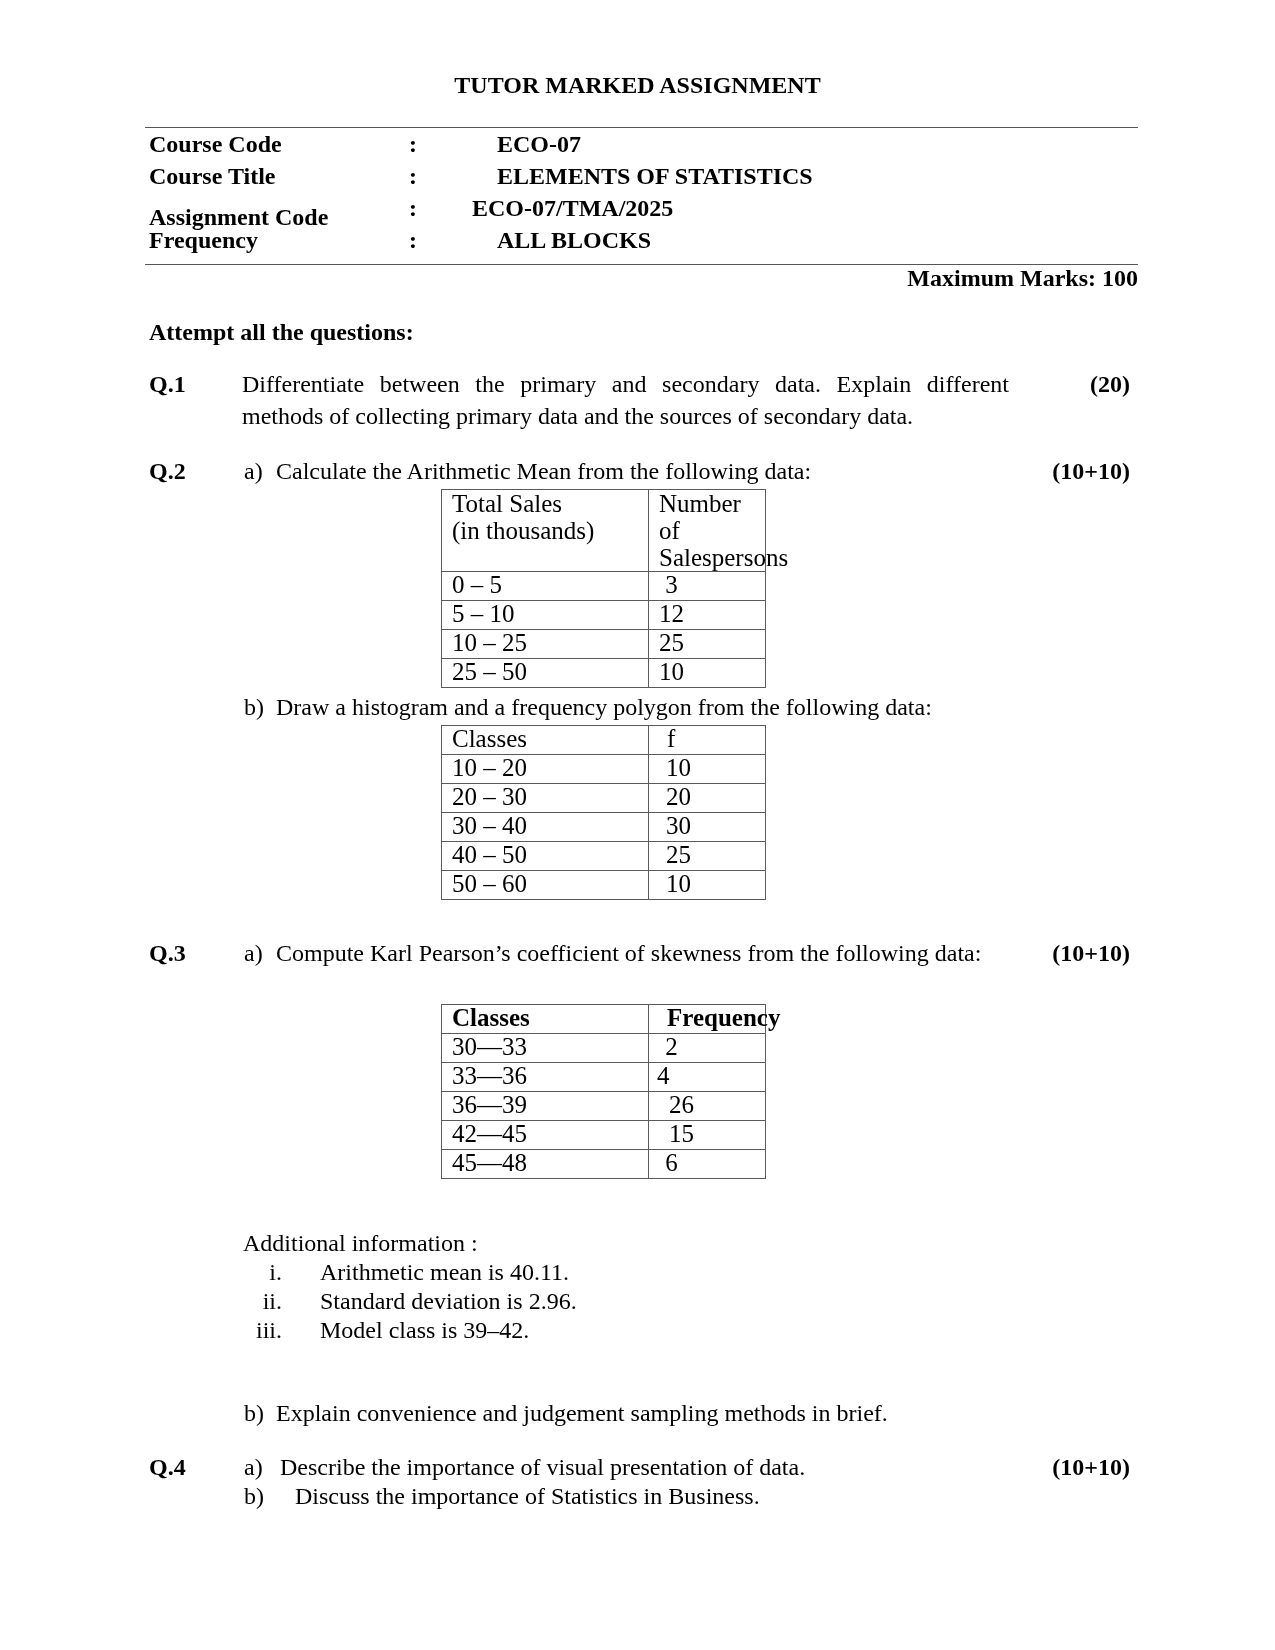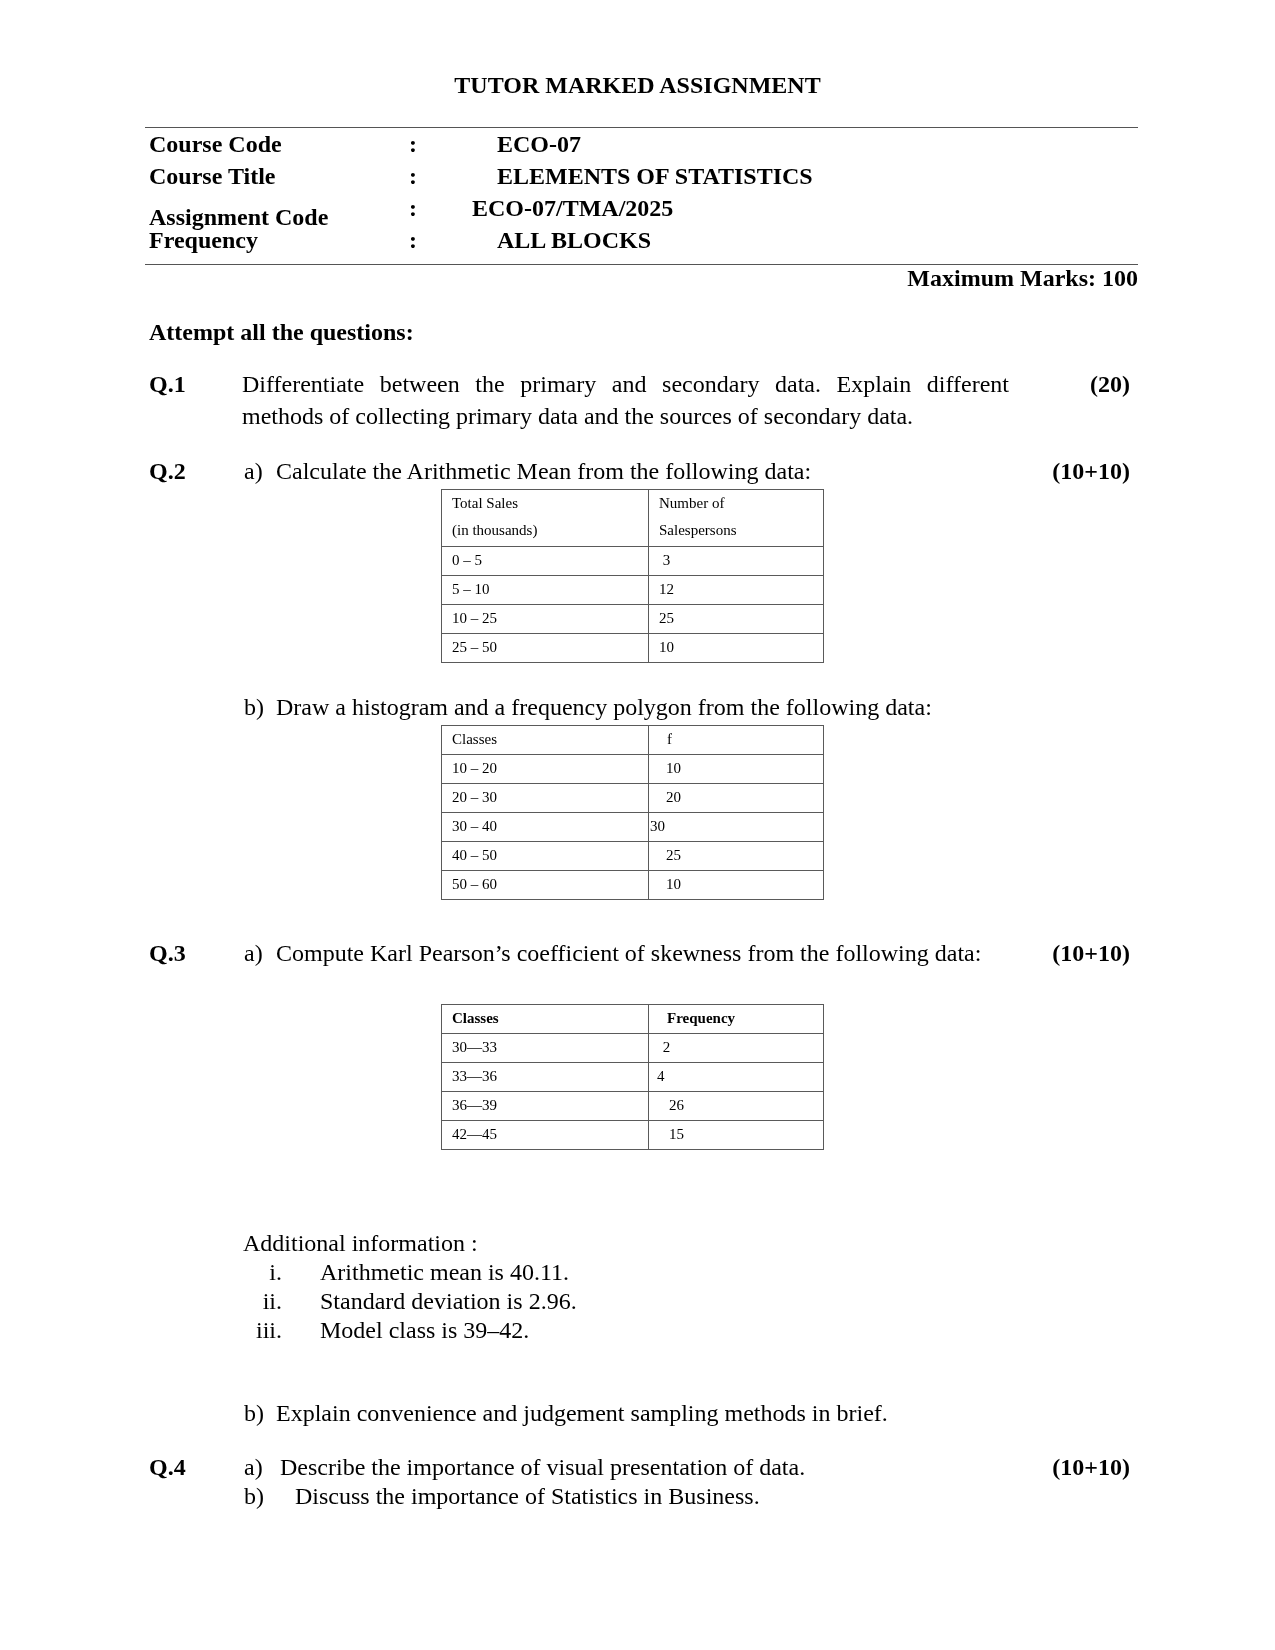--- a/index.html
+++ b/index.html
@@ -2,22 +2,22 @@
 <html><head>
 <meta charset="utf-8">
 <style>
   html, body { margin:0; padding:0; background:#ffffff; }
   body { width:1275px; height:1650px; position:relative; overflow:hidden;
          font-family:"Liberation Serif","DejaVu Serif",serif; color:#000; }
   .abs { position:absolute; white-space:nowrap; }
   .b { font-weight:bold; }
   .f24 { font-size:24px; }
   .rule { position:absolute; left:145px; width:993px; height:0; border-top:1.5px solid #555; }
-  table.dt { position:absolute; left:441px; width:383px; border-collapse:collapse;
-             font-size:15px; table-layout:fixed; }
+  table.dt { position:absolute; left:441px; width:325px; border-collapse:collapse;
+             font-size:25px; table-layout:fixed; }
   table.dt td { border:1.5px solid #5a5a5a; padding:0 0 0 10px; height:28px; line-height:26px;
                 vertical-align:top; }
   table.dt td.c1 { width:196px; }
   table.dt tr.hdr2 td { height:56px; line-height:27px; }
   table.dt tr.bold td { font-weight:bold; }
 </style>
 </head>
 <body>
 
 <div class="abs b f24" style="left:0; width:1275px; text-align:center; top:72px;">TUTOR MARKED ASSIGNMENT</div>
@@ -98,21 +98,21 @@
     <tr>
           <td class="c1">10 – 20</td>
           <td style="padding-left:17px;">10</td>
         </tr>
     <tr>
           <td class="c1">20 – 30</td>
           <td style="padding-left:17px;">20</td>
         </tr>
     <tr>
           <td class="c1">30 – 40</td>
-          <td style="padding-left:1px;border-radius:11px;">30</td>
+          <td style="padding-left:17px;border-radius:11px;">30</td>
         </tr>
     <tr>
           <td class="c1">40 – 50</td>
           <td style="padding-left:17px;">25</td>
         </tr>
     <tr>
           <td class="c1">50 – 60</td>
           <td style="padding-left:17px;">10</td>
         </tr>
   </tbody>
@@ -140,20 +140,24 @@
           <td style="padding-left:8px;">4</td>
         </tr>
     <tr>
           <td class="c1">36—39</td>
           <td style="padding-left:20px;">26</td>
         </tr>
     <tr>
           <td class="c1">42—45</td>
           <td style="padding-left:20px;">15</td>
         </tr>
+    <tr>
+          <td class="c1">45—48</td>
+          <td style="white-space:pre;"> 6</td>
+        </tr>
   </tbody>
     </table>
 
   <div class="abs f24" style="left:243px; top:1230px;">Additional information :</div>
   <div>
     <div class="abs f24" style="left:260px; width:22px; text-align:right; top:1259px;">i.</div>
     <div class="abs f24" style="left:320px; top:1259px;">Arithmetic mean is 40.11.</div>
     <div class="abs f24" style="left:250px; width:32px; text-align:right; top:1288px;">ii.</div>
     <div class="abs f24" style="left:320px; top:1288px;">Standard deviation is 2.96.</div>
     <div class="abs f24" style="left:245px; width:37px; text-align:right; top:1317px;">iii.</div>

